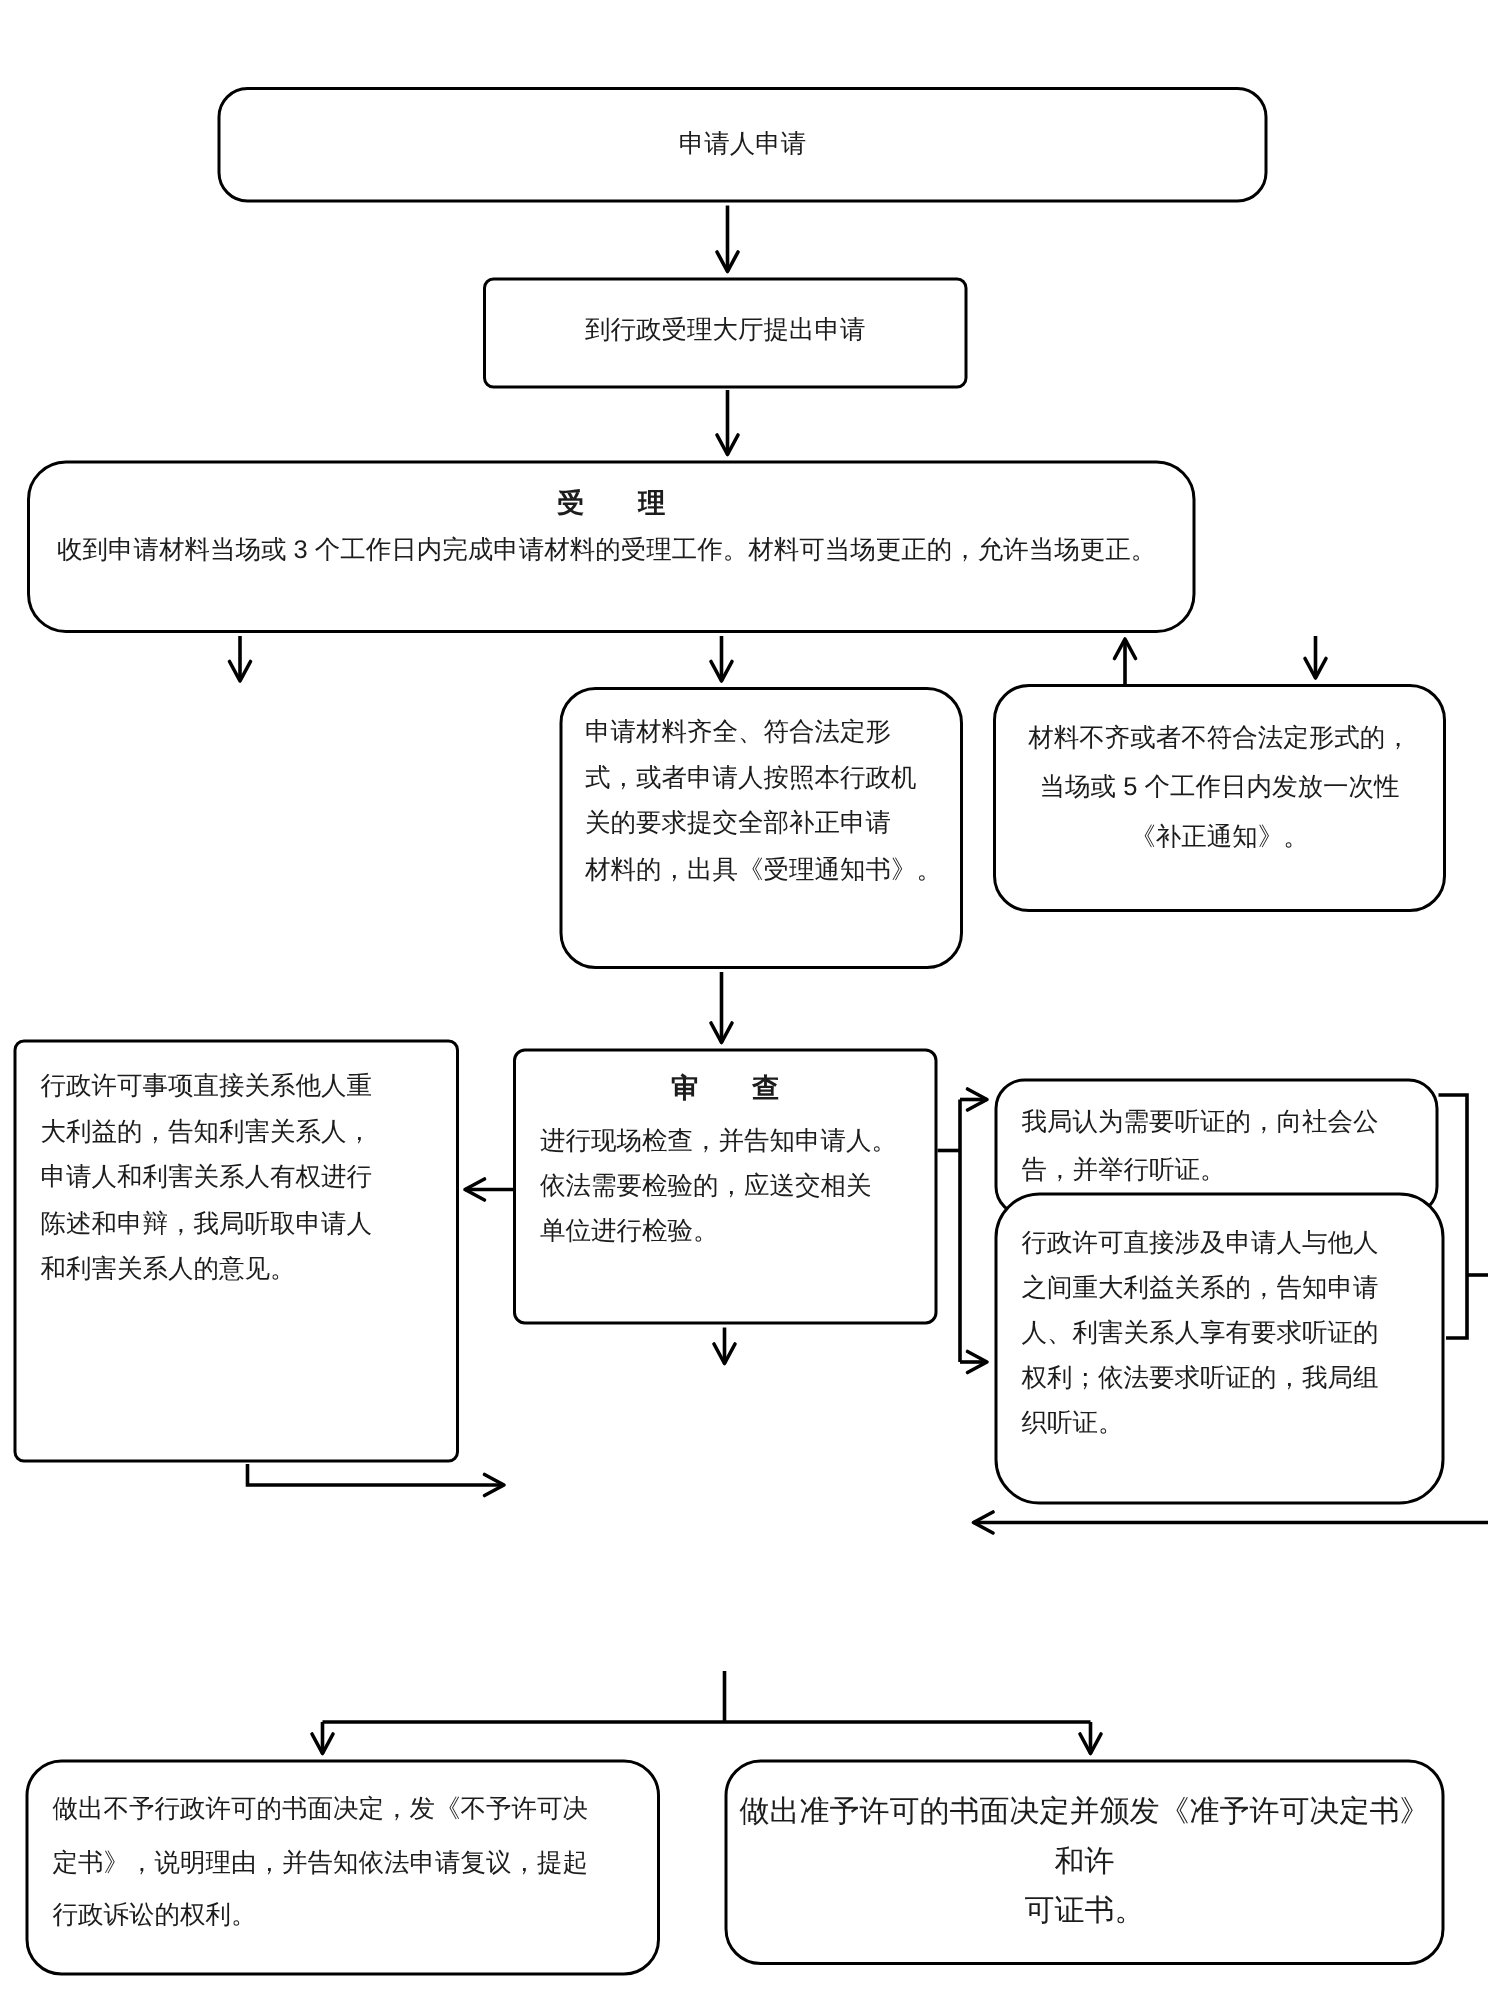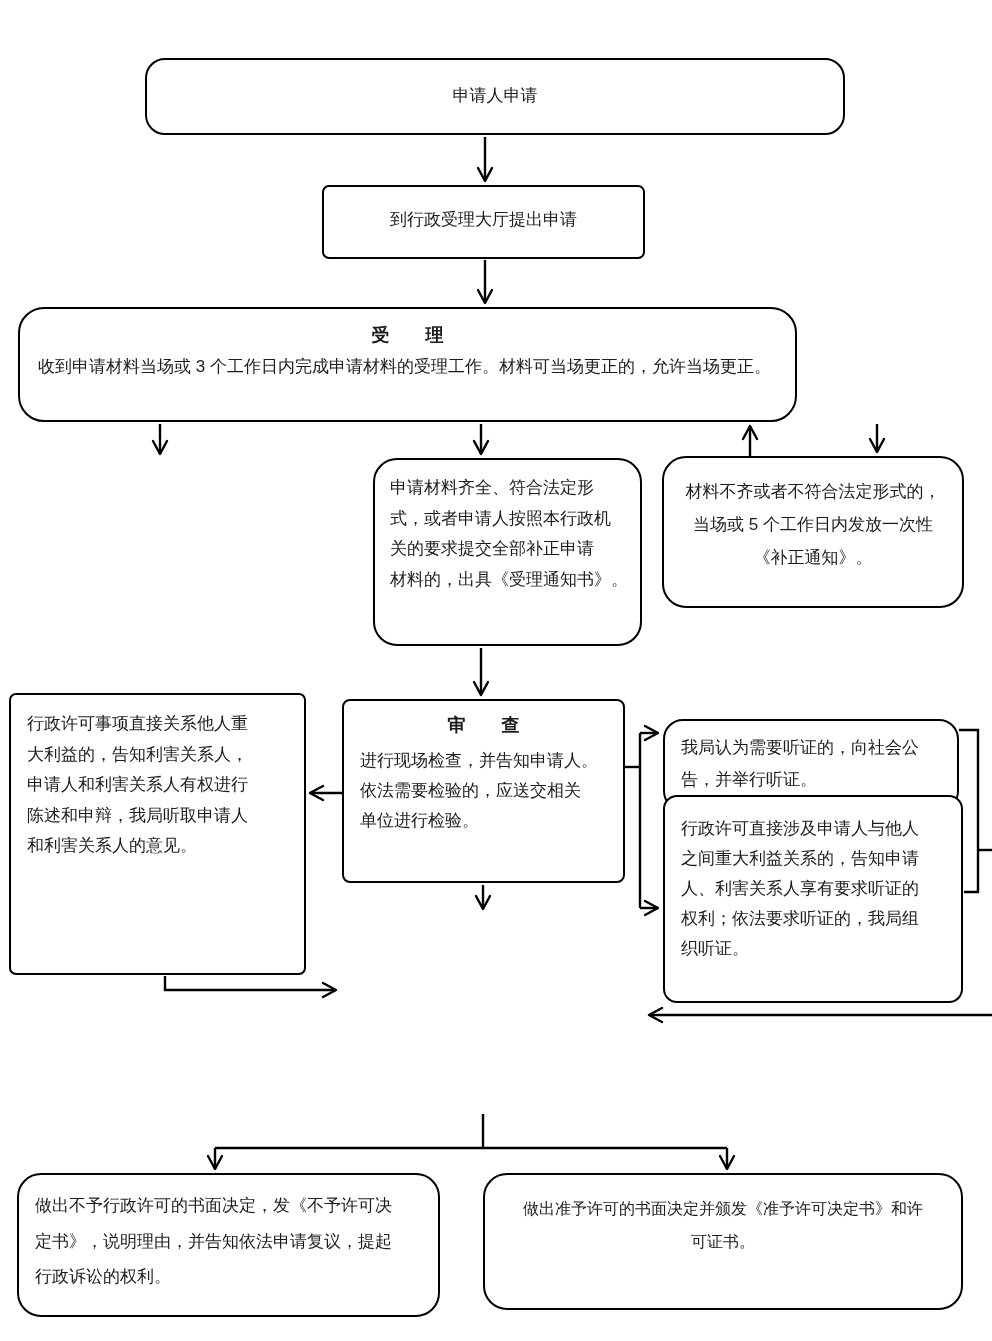--- a/index.html
+++ b/index.html
@@ -38,25 +38,25 @@
   #n-hall    {left:322px;top:185px; width:323px;height:74px; padding-top:17px;border-radius:7px;}
   #n-accept  {left:18px; top:307px; width:779px;height:115px;padding:14px 18px 0;border-radius:26px;}
   #n-accept .body{margin-top:7px;line-height:26px;}
   #n-reject  {left:8px;  top:458px; width:293px;height:180px;padding:13px 16px 0;line-height:35.5px;}
   #n-complete{left:346px;top:458px; width:269px;height:188px;padding:13px 12px 0 15px;line-height:30.5px;margin-left:27px;}
   #n-incomplete{left:662px;top:456px;width:302px;height:152px;padding:17px 12px 0;line-height:33px;}
   #n-review  {left:342px;top:699px; width:283px;height:184px;padding:12px 16px 0;border-radius:8px;}
   #n-review .body{margin-top:9px;line-height:30px;}
   #n-stakeholder{left:9px;top:693px;width:297px;height:282px;padding:14px 16px 0;line-height:30.5px;border-radius:7px;}
   #n-hearing-public{left:663px;top:683px;width:296px;height:92px;padding:11px 16px 0;line-height:32px;border-radius:20px;margin-top:36px;}
-  #n-hearing-notify{left:663px;top:795px;width:300px;height:208px;padding:17px 16px 0;line-height:30px;border-radius:14px;}
+  #n-hearing-notify{left:663px;top:795px;width:300px;height:208px;padding:17px 16px 0;line-height:30px;border-radius:30px;}
   #n-decision{left:342px;top:913px; width:301px;height:200px;padding:18px 10px 0;border-radius:30px;}
   #n-decision .body{margin-top:8px;line-height:31px;}
   #n-deny    {left:17px; top:1173px;width:423px;height:144px;padding:13px 16px 0;line-height:35.5px;}
-  #n-grant   {left:483px;top:1173px;width:480px;height:137px;padding:17px 6px 0;line-height:33px;font-size:16px;}
+  #n-grant   {left:483px;top:1173px;width:480px;height:137px;padding:17px 6px 0;line-height:33px;font-size:20px;}
 </style>
 </head>
 <body>
 
 <div id="canvas">
 
   <svg id="connectors" viewBox="0 0 992 1341" xmlns="http://www.w3.org/2000/svg">
     <defs>
       <marker id="arr" markerUnits="userSpaceOnUse" markerWidth="22" markerHeight="22" viewBox="0 0 22 22" refX="18" refY="11" orient="auto-start-reverse">
         <path d="M5,4 L18,11 L5,18" fill="none" stroke="#000" stroke-width="2.4" stroke-linecap="round" stroke-linejoin="round"></path>

